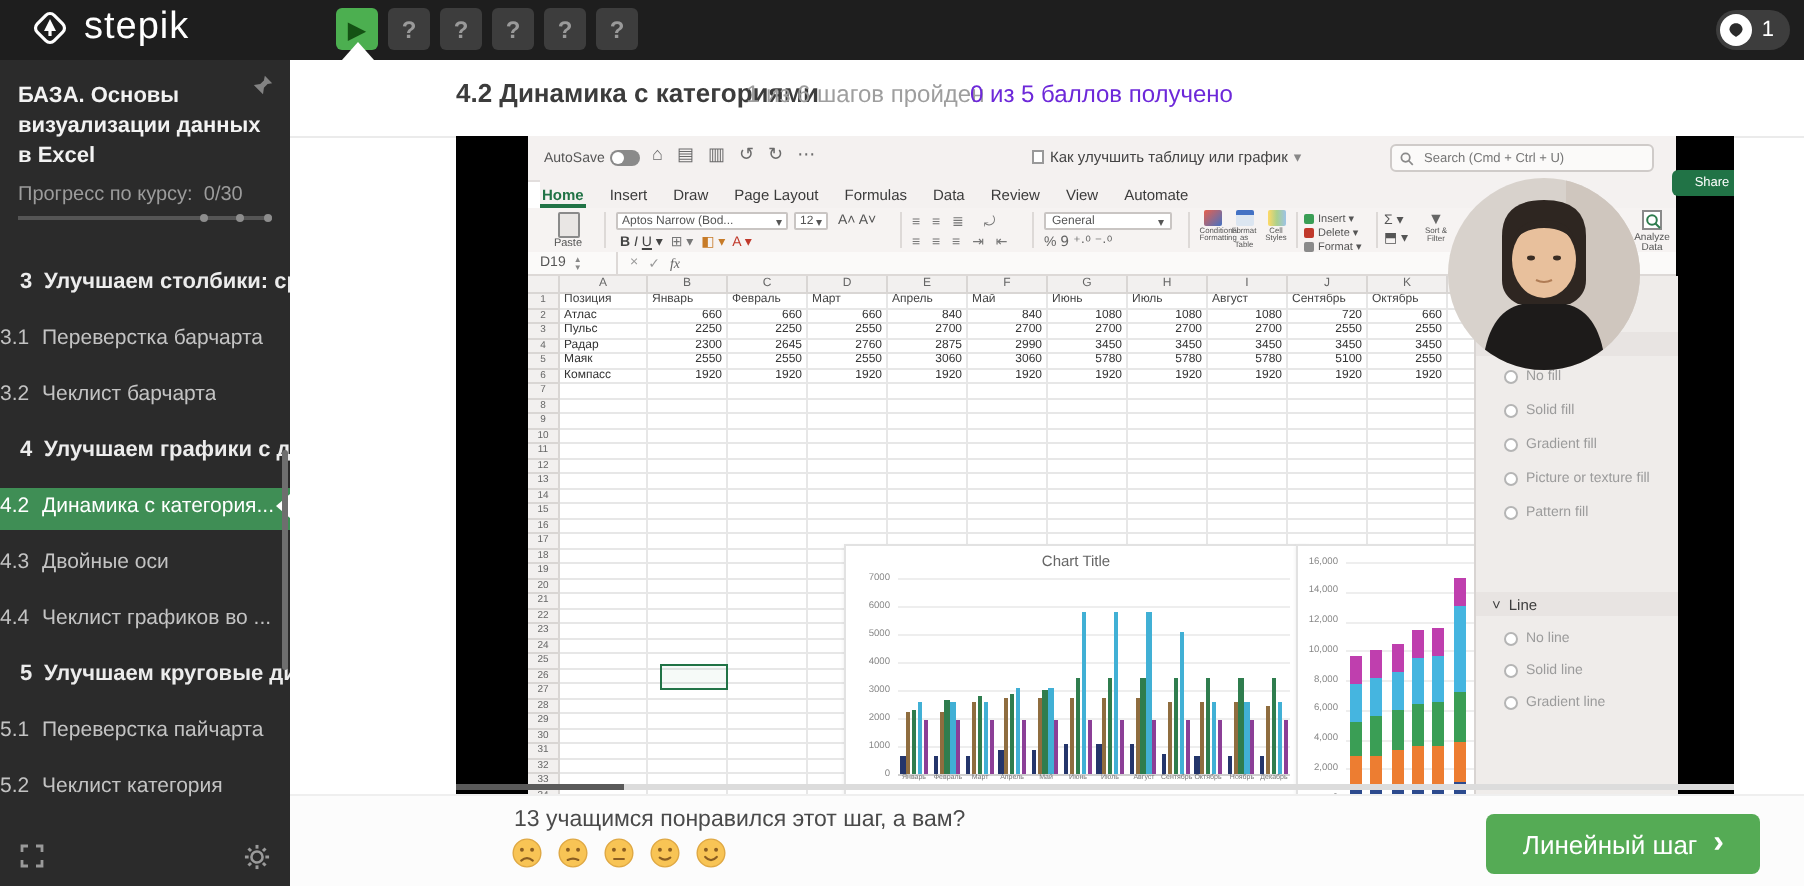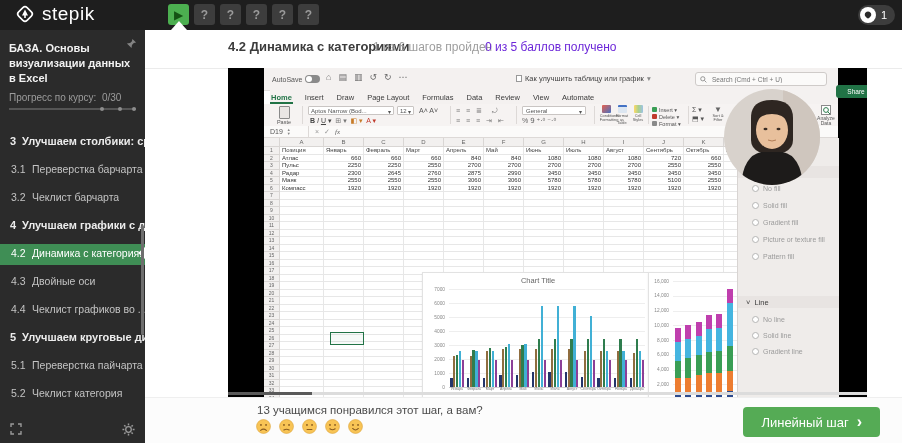--- a/index.html
+++ b/index.html
@@ -27,21 +27,21 @@
   #course-title{position:absolute;left:9px;top:11px;width:125px;color:#f2f2f2;font-size:11px;font-weight:bold;line-height:15px;}
   #course-progress{position:absolute;left:9px;top:62px;color:#9c9c9c;font-size:10px;}
   #progress-track{position:absolute;left:9px;top:78px;width:127px;height:2px;background:#555;}
   #progress-track i{position:absolute;top:-1px;width:4px;height:4px;border-radius:50%;background:#8d8d8d;}
   #nav{position:absolute;left:0;top:96px;width:145px;height:300px;overflow:visible;}
   .nav-item{position:relative;display:flex;align-items:flex-start;height:18px;margin-bottom:7px;
             color:#c3c3c3;font-size:10.5px;cursor:pointer;padding-top:3px;}
   .nav-item .num{flex:0 0 auto;text-align:left;}
   .nav-item.section{color:#ececec;font-weight:bold;font-size:11px;margin-top:6px;}
   .nav-item.section .num{padding-left:10px;width:12px;}
-  .nav-item.sub .num{padding-left:11px;width:21px;}
+  .nav-item.sub .num{padding-left:0;width:21px;}
   .nav-item .lbl{white-space:nowrap;overflow:hidden;}
   .nav-item.selected{background:#3f8e55;color:#fff;}
   .nav-item.selected .tri{position:absolute;right:0;top:3px;width:0;height:0;
       border-top:6px solid transparent;border-bottom:6px solid transparent;border-right:7px solid #fff;}
   #side-scrollbar{position:absolute;right:1px;top:195px;width:3px;height:110px;background:#6e6e6e;border-radius:2px;}
   #side-bottom{position:absolute;left:0;bottom:0;width:145px;height:20px;background:#2b2b2b;z-index:5;}
   #fullscreen-btn{position:absolute;left:10px;bottom:4px;cursor:pointer;}
   #settings-btn{position:absolute;right:10px;bottom:3px;cursor:pointer;}
 
   

